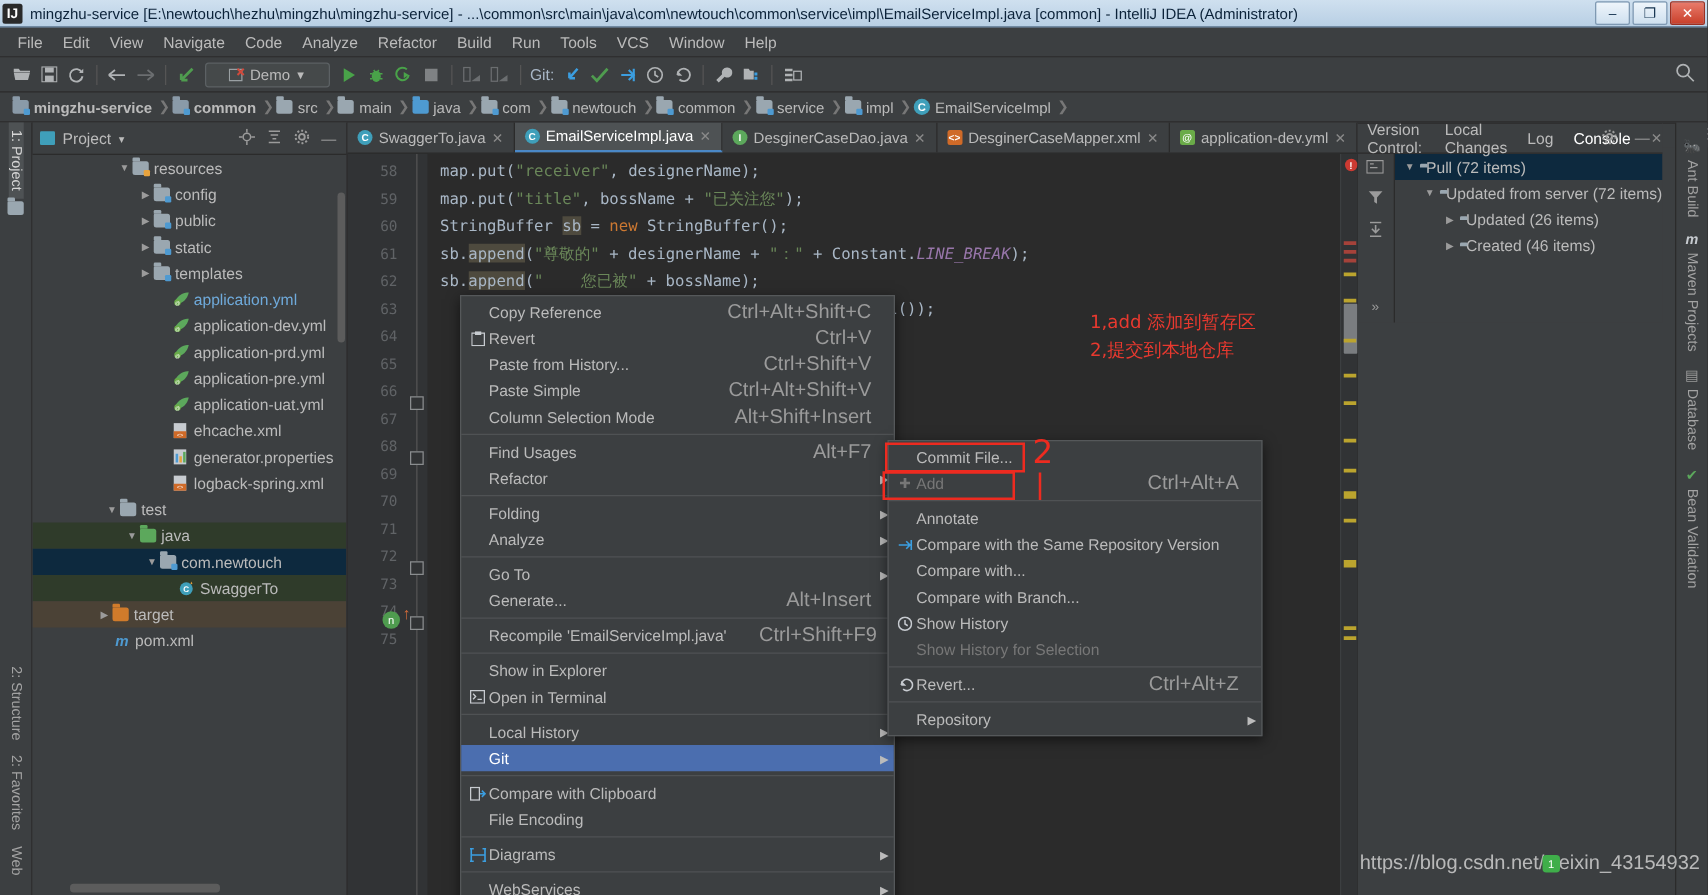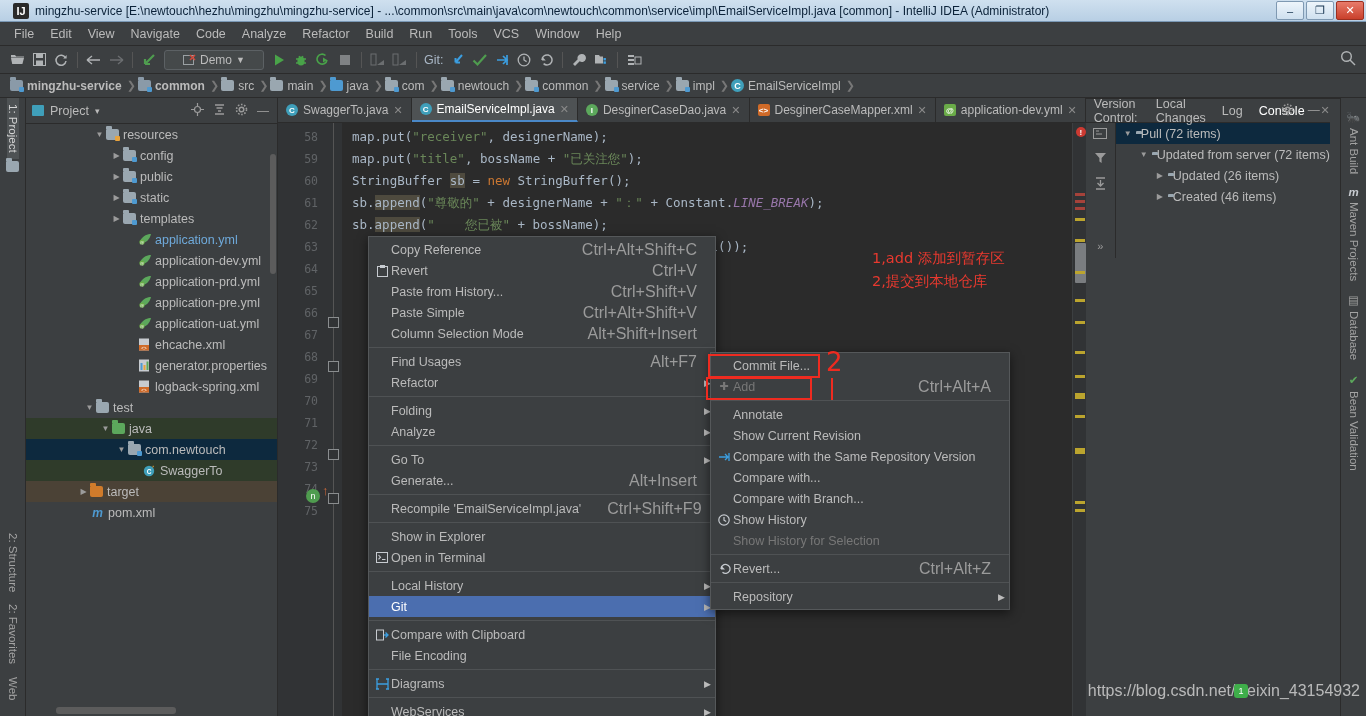--- a/index.html
+++ b/index.html
@@ -13,21 +13,21 @@
   }
   .app{ position:absolute; inset:0; display:flex; flex-direction:column; }
 
   
   .titlebar{
     height:22px; flex:0 0 22px;
     background:linear-gradient(#cfe0ef,#b8cfe4);
     border-bottom:1px solid #7a98b5;
     display:flex; align-items:center;
     color:#0b2239; font-size:12px;
-    padding-left:13px;
+    padding-left:2px;
     position:relative;
     text-align:right;
   }
   .tb-logo{
     width:16px;height:16px;flex:0 0 16px;background:#2a2a2a;color:#fff;
     border-radius:2px;display:flex;align-items:center;justify-content:center;
     font-size:11px;font-weight:bold;margin-right:6px;
   }
   .tb-title{ white-space:nowrap; overflow:hidden; }
   .tb-btns{ position:absolute; right:2px; top:1px; display:flex; gap:2px; }
@@ -1117,26 +1117,20 @@
     <span class="arr"></span>
   </div>
   <div class="ctxsep"></div>
   <div class="item">
     <span class="ic"></span>
     <span class="txt">Annotate</span>
     <span class="sc"></span>
     <span class="arr"></span>
   </div>
   <div class="item">
-    <span class="ic"></span>
-    <span class="txt">Show Current Revision</span>
-    <span class="sc"></span>
-    <span class="arr"></span>
-  </div>
-  <div class="item">
     <span class="ic">
       <svg width="13" height="12" viewBox="0 0 13 12">
           <path d="M1 6h9M7 3l3 3-3 3M11 2v8" stroke="#3b9ee0" stroke-width="1.3" fill="none"></path>
         </svg>
     </span>
     <span class="txt">Compare with the Same Repository Version</span>
     <span class="sc"></span>
     <span class="arr"></span>
   </div>
   <div class="item">

